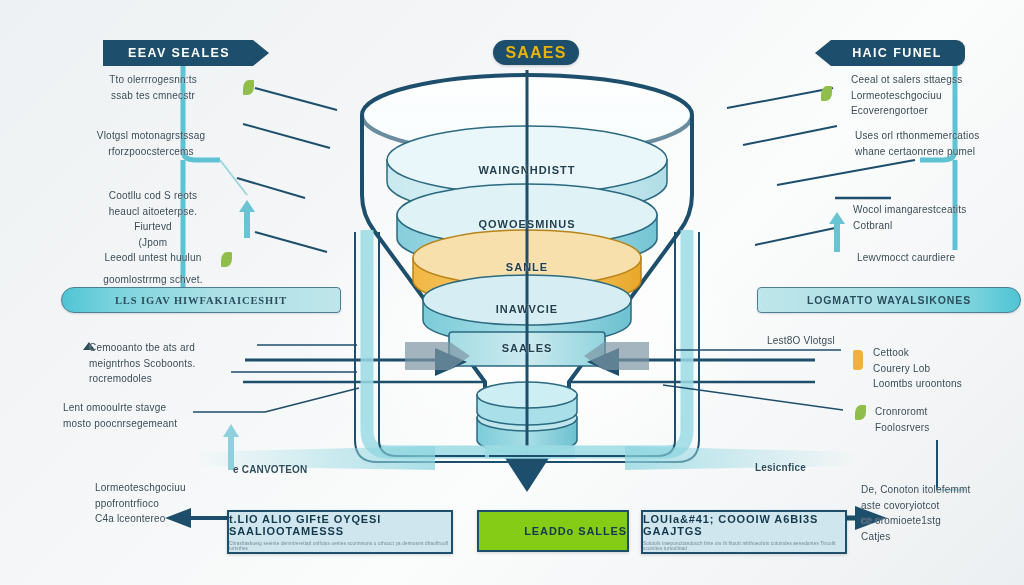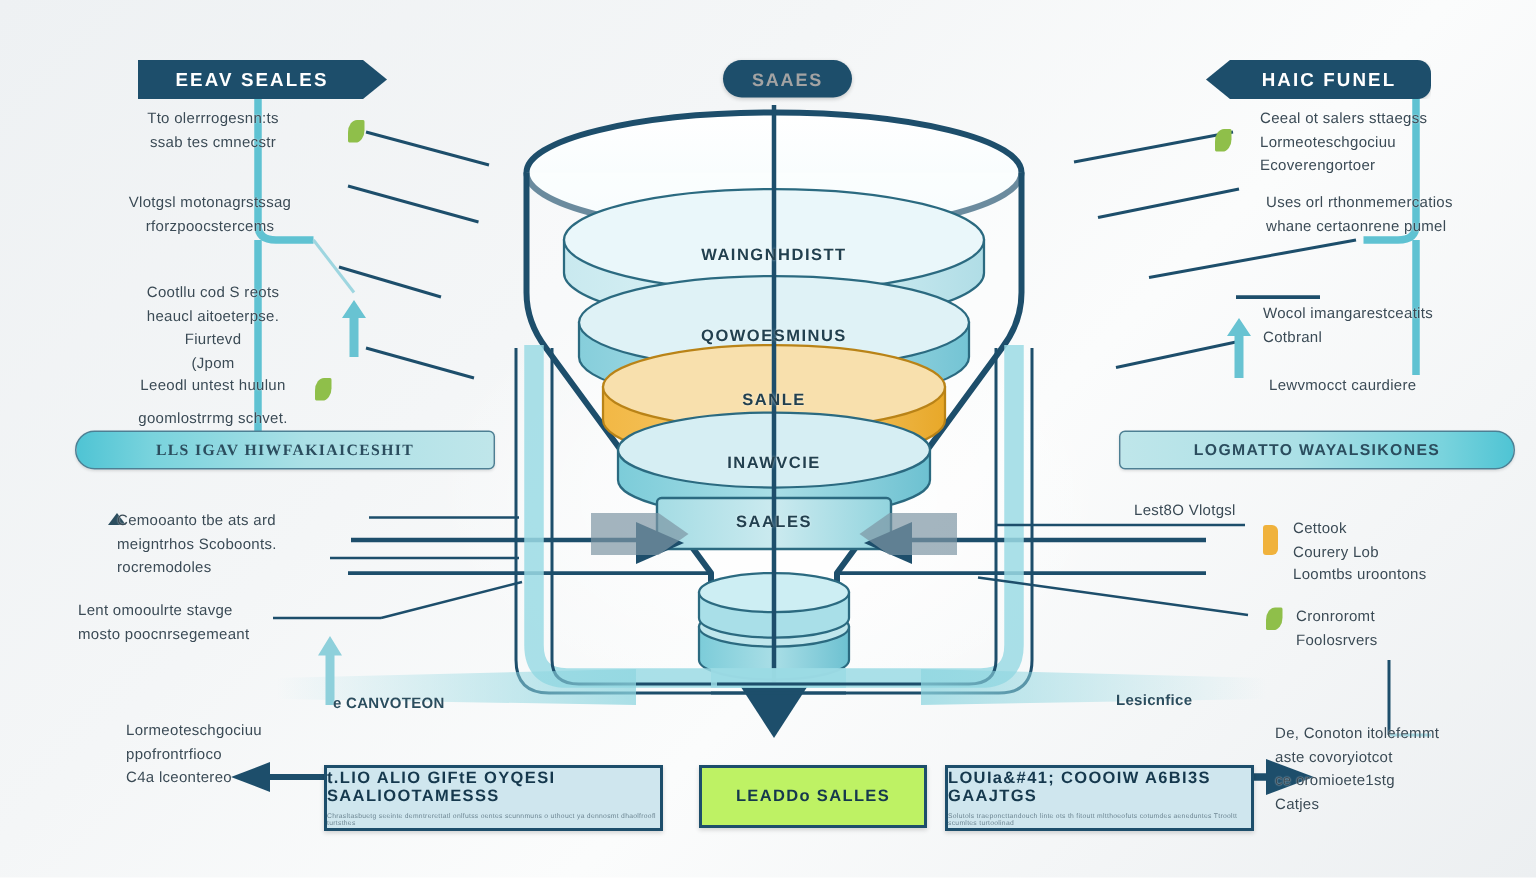--- a/index.html
+++ b/index.html
@@ -5,21 +5,21 @@
   html, body {
     margin: 0; padding: 0;
     width: 1024px; height: 585px;
     overflow: hidden;
   }
   body {
     font-family: "Liberation Sans", sans-serif;
     background: linear-gradient(135deg, #eef1f3 0%, #f4f6f7 35%, #fbfcfc 60%, #eceff1 100%);
     position: relative;
   }
-  .stage { position: absolute; left: 4px; top: 0; width: 971px; height: 585px; }
+  .stage { position: absolute; left: 15px; top: 0; width: 971px; height: 585px; }
   svg.layer { position: absolute; left: 0; top: 0; width: 1024px; height: 585px; }
 
   
   .txt {
     position: absolute;
     color: #3a4a55;
     font-size: 10px;
     line-height: 15.5px;
     letter-spacing: .2px;
     white-space: pre-line;
@@ -42,22 +42,22 @@
     box-shadow: 0 1px 3px rgba(0,0,0,.18);
   }
   .banner.left  { clip-path: polygon(0 0, calc(100% - 16px) 0, 100% 50%, calc(100% - 16px) 100%, 0 100%); padding-right: 14px; }
   .banner.right { clip-path: polygon(16px 0, 100% 0, 100% 100%, 16px 100%, 0 50%); padding-left: 14px; border-radius: 0 9px 9px 0; }
 
   .pill {
     position: absolute;
     height: 25px;
     border-radius: 14px;
     background: #1d4e6b;
-    color: #a3a3a3;
-    font-size: 12px;
+    color: #eab308;
+    font-size: 16px;
     font-weight: bold;
     letter-spacing: 1.2px;
     display: flex; align-items: center; justify-content: center;
     box-shadow: 0 1px 3px rgba(0,0,0,.2);
   }
 
   
   .capsule {
     position: absolute;
     height: 24px;
@@ -98,21 +98,21 @@
     letter-spacing: .9px;
     color: #15384d;
   }
   .box .sub {
     font-size: 4.5px;
     color: #4a6472;
     margin-top: 4px;
     letter-spacing: .2px;
     opacity: .75;
   }
-  .box.plain { background: #bef264; }
+  .box.plain { background: #84cc16; align-items: flex-end; }
 
   
   .bandlabel {
     position: absolute;
     font-size: 11px;
     font-weight: bold;
     letter-spacing: 1px;
     color: #22404f;
     text-align: center;
     text-shadow: 0 0 2px rgba(255,255,255,.6);

